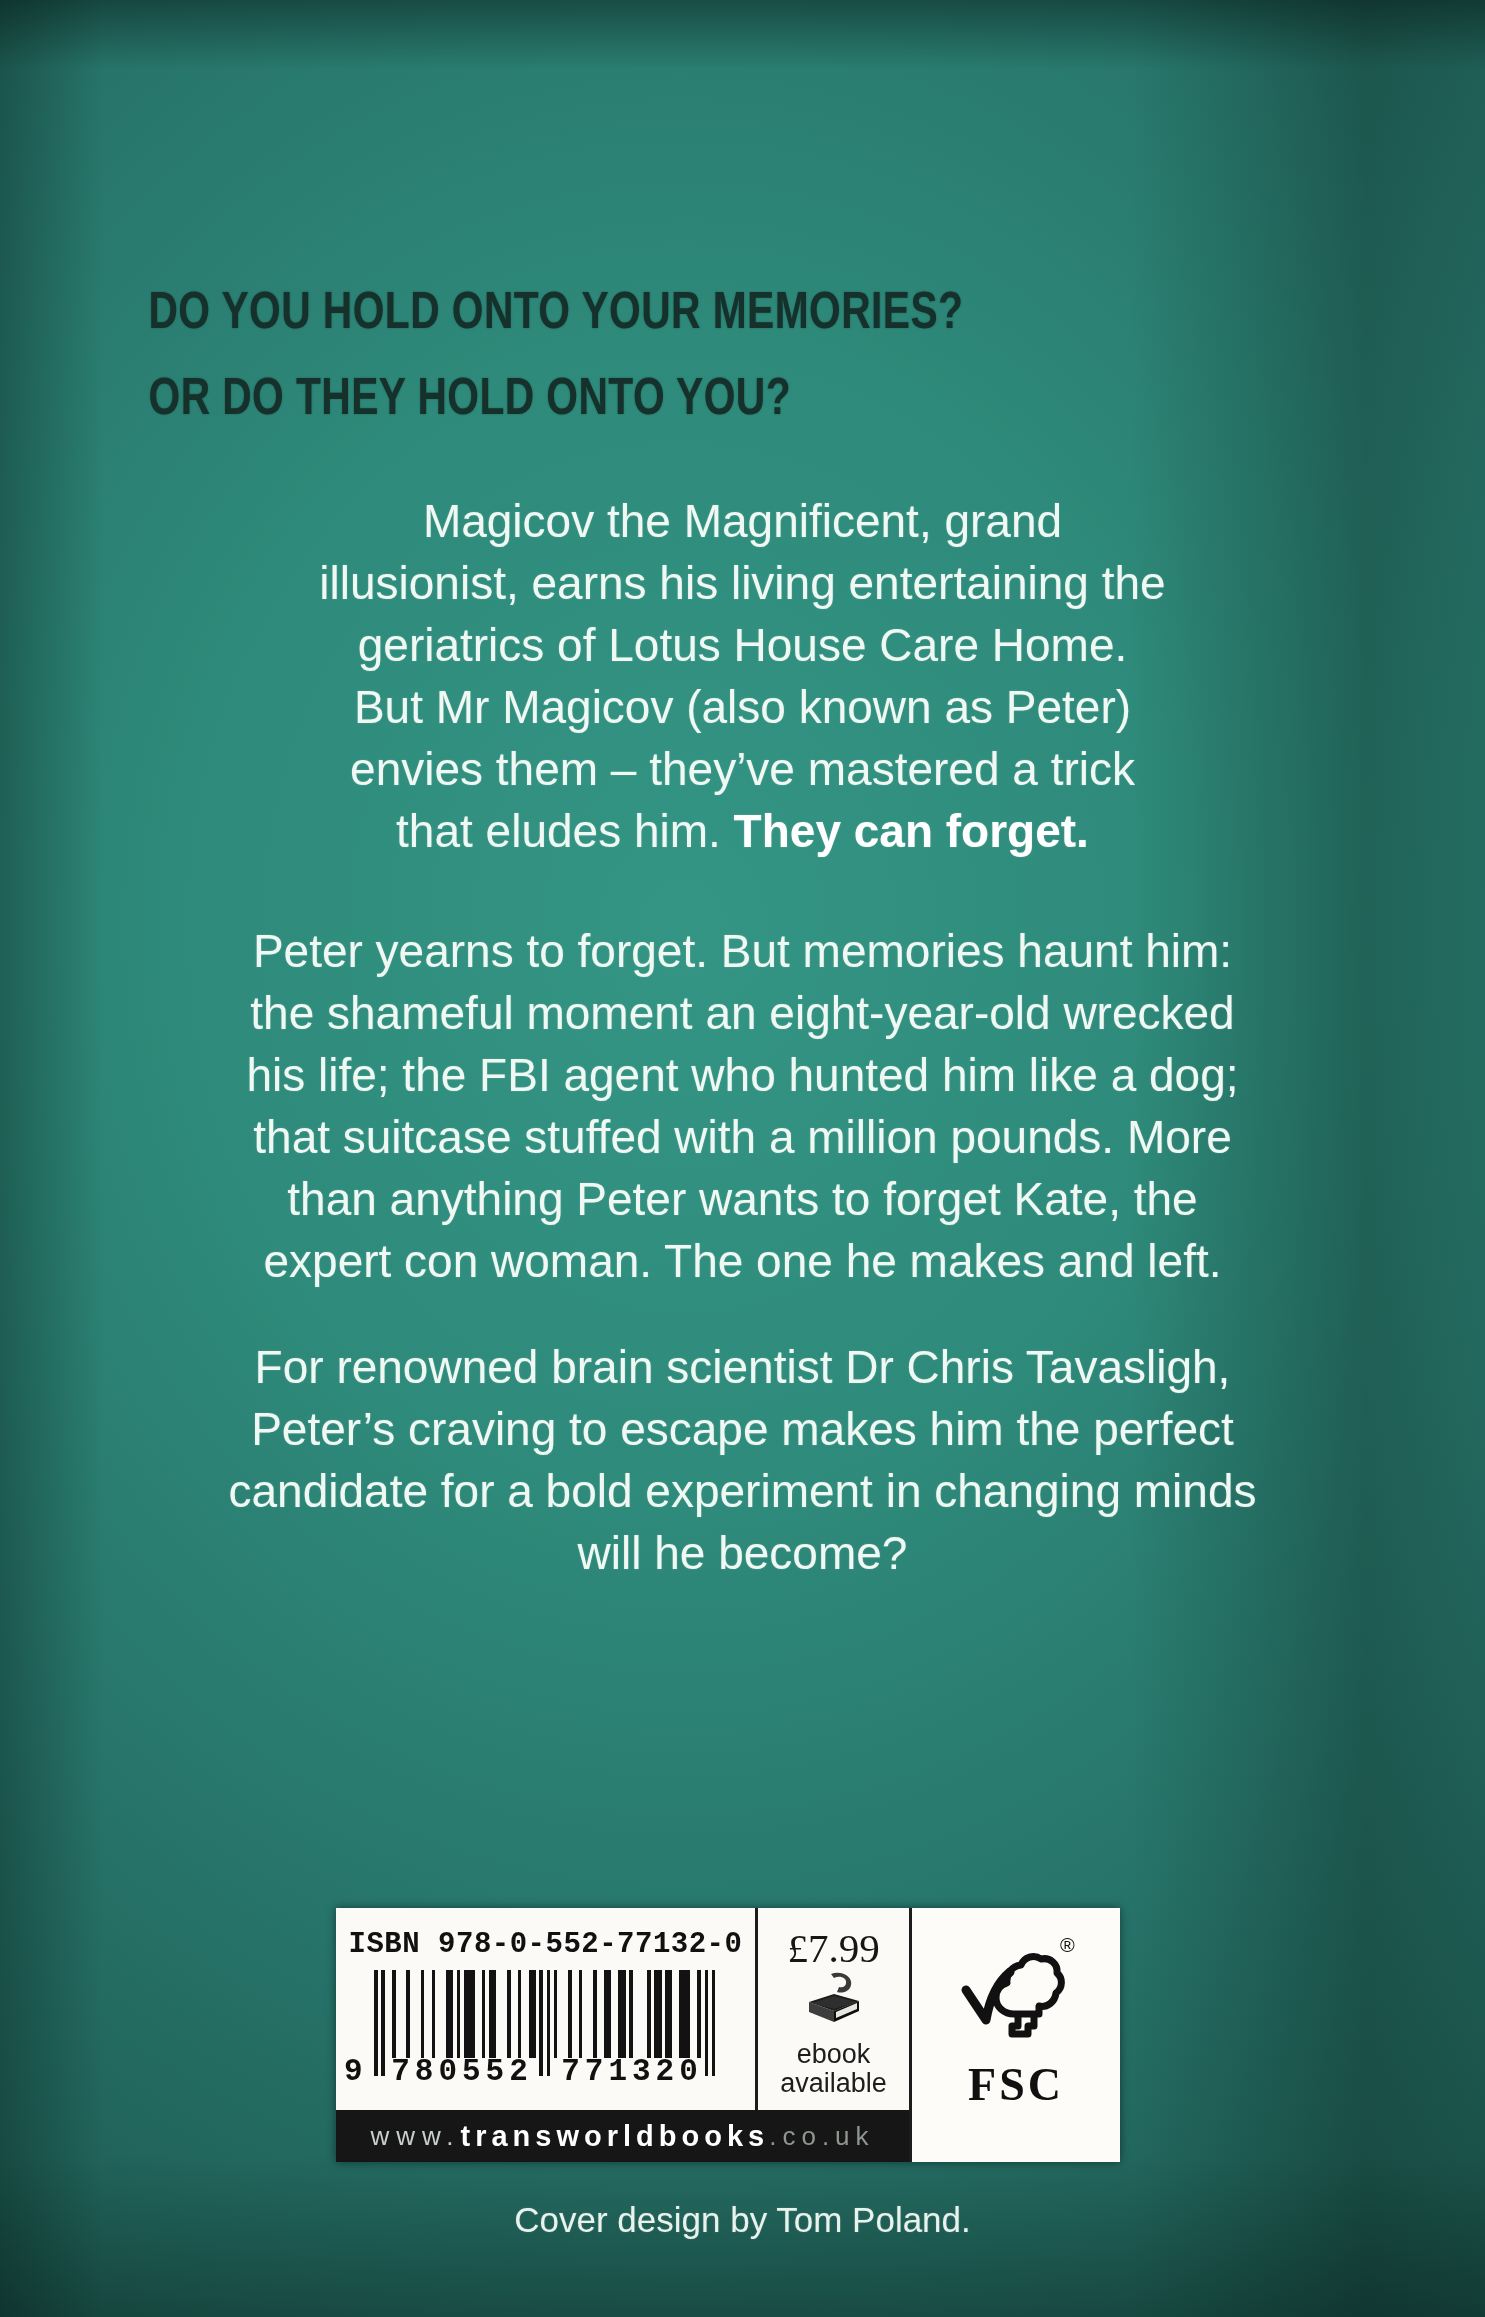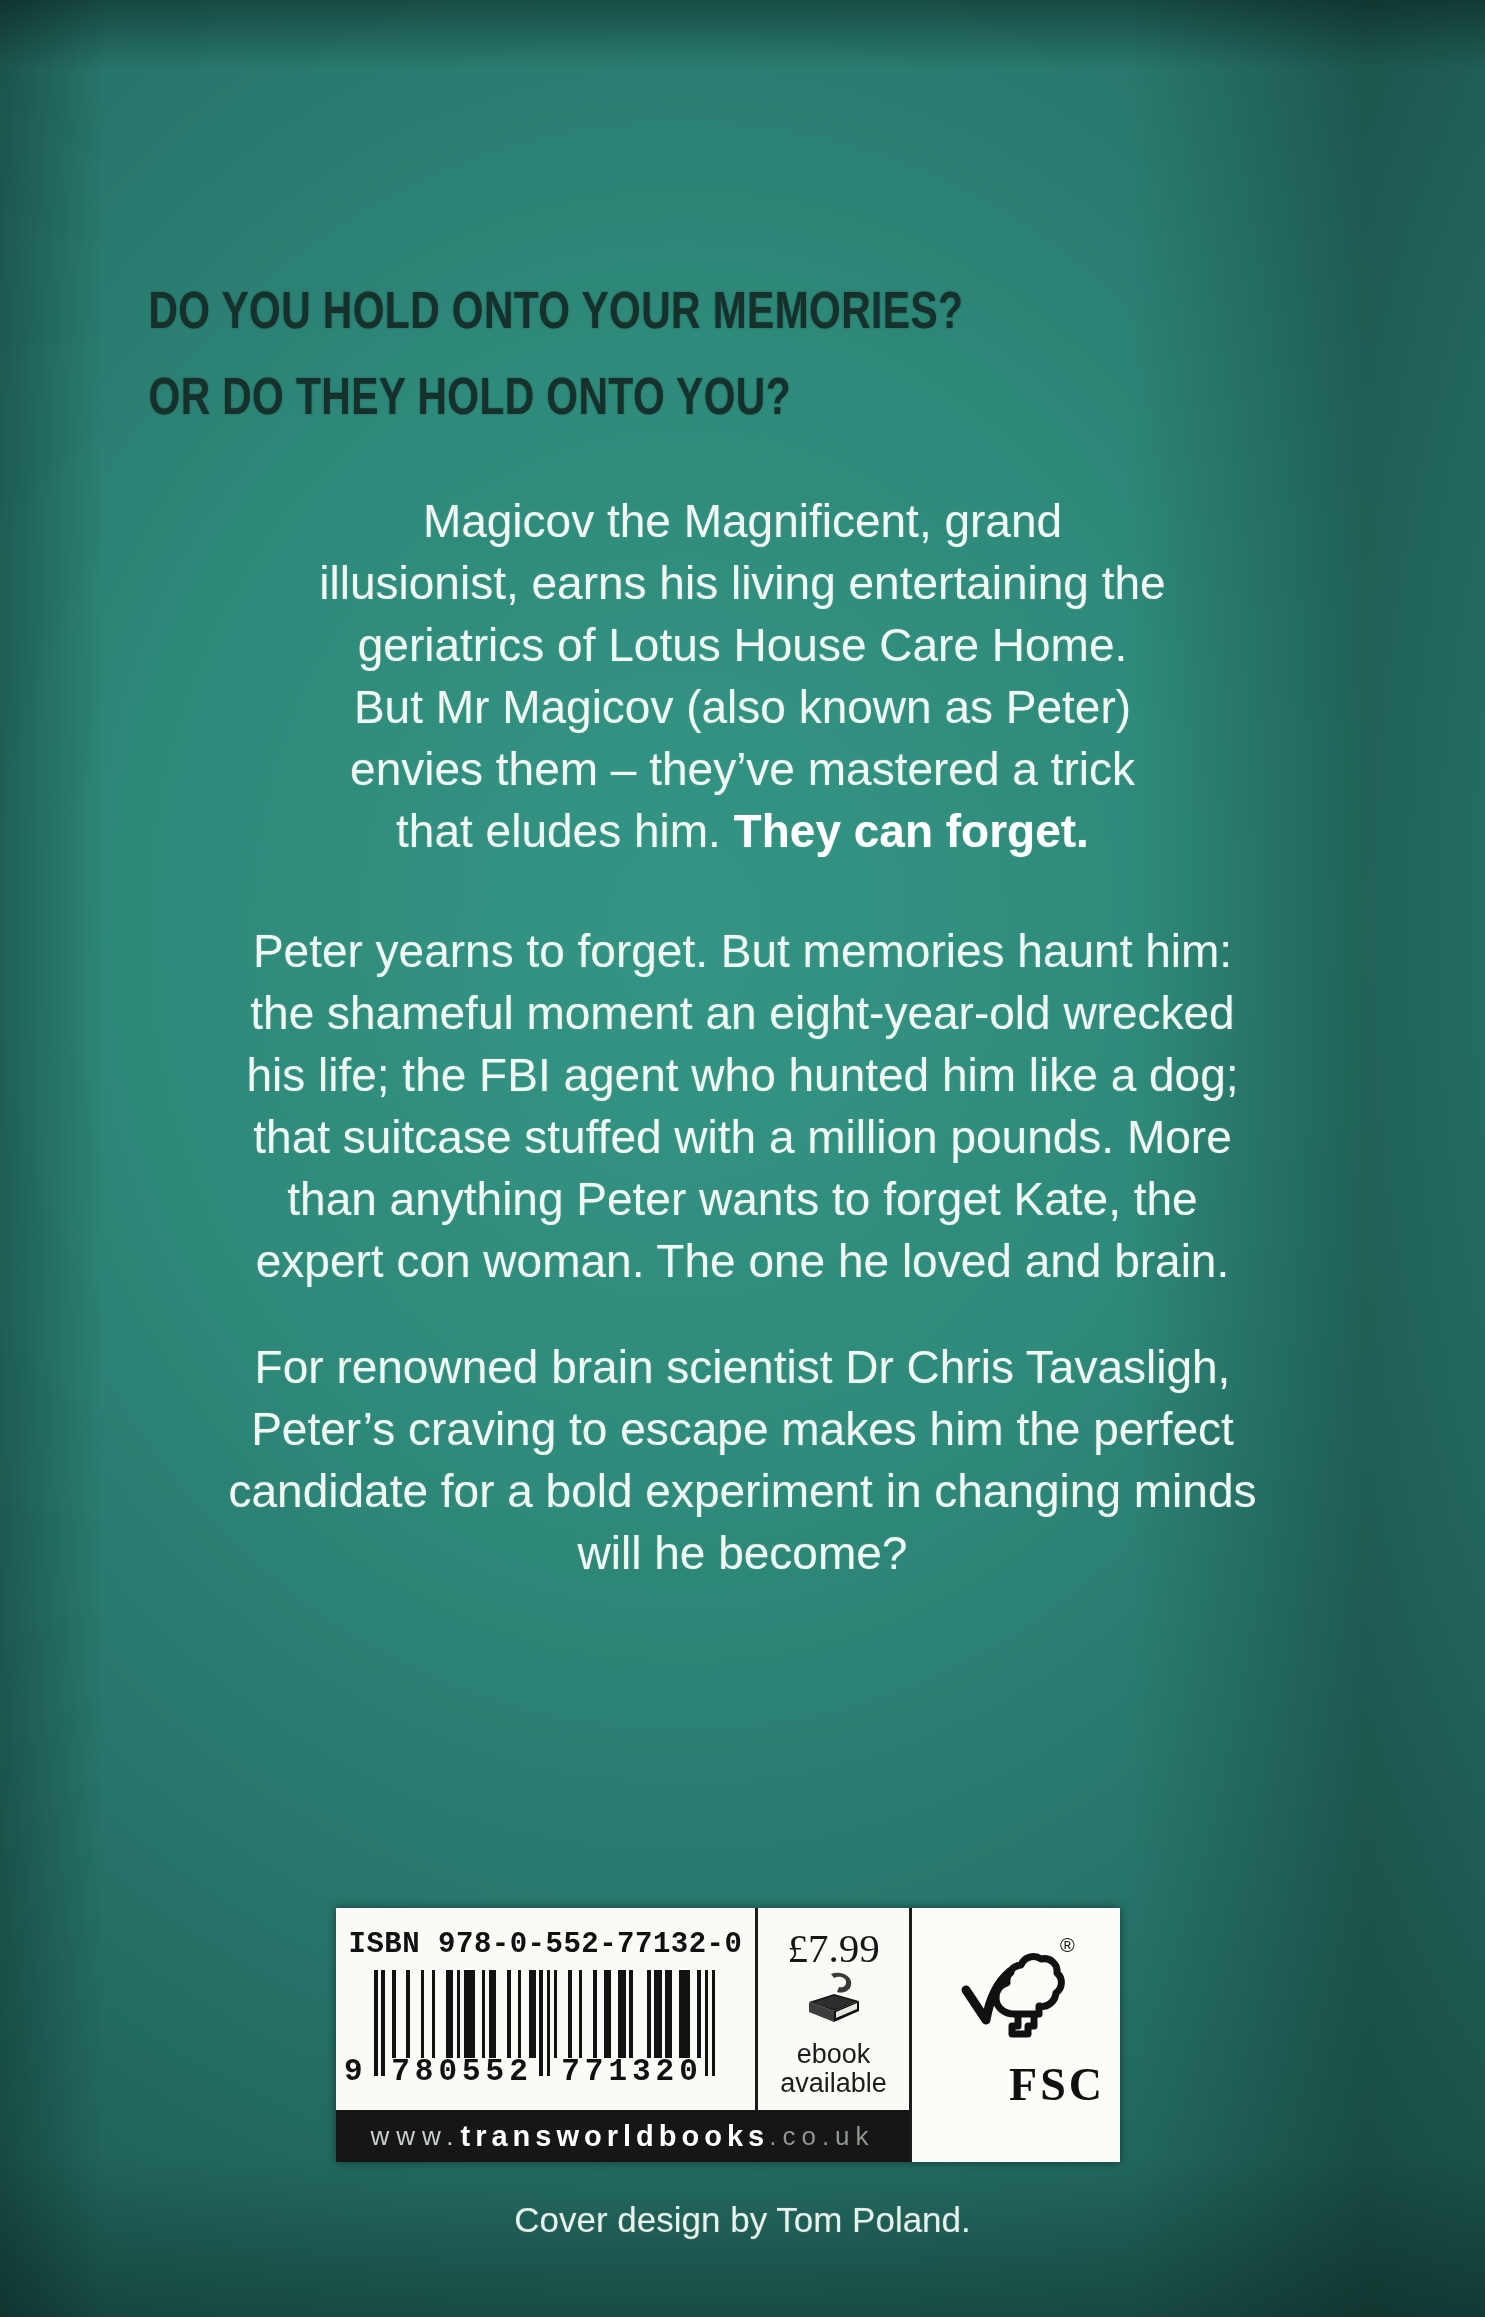--- a/index.html
+++ b/index.html
@@ -50,21 +50,21 @@
   .d-g1{left:52px;width:148px;text-align:center;letter-spacing:5px;}
   .d-g2{left:222px;width:148px;text-align:center;letter-spacing:5px;}
   .price{position:absolute;left:0;top:16px;width:100%;text-align:center;
     font-family:"Liberation Serif","DejaVu Serif",serif;font-size:41px;color:#161616;}
   .ebook-icon{position:absolute;left:50%;top:64px;transform:translateX(-50%);}
   .ebook-label{position:absolute;left:0;top:132px;width:100%;text-align:center;
     font-size:27px;line-height:29px;color:#1d1d1d;}
   .fsc-logo{position:absolute;left:50%;top:22px;transform:translateX(-50%);}
   .fsc-text{position:absolute;left:0;top:150px;width:100%;text-align:center;
     font-family:"Liberation Serif","DejaVu Serif",serif;font-weight:bold;
-    font-size:46px;letter-spacing:3px;color:#101010;padding-left:41px;}
+    font-size:46px;letter-spacing:3px;color:#101010;}
   .footer-bar{position:absolute;left:0;top:202px;width:573px;height:52px;background:#161616;
     display:flex;align-items:center;justify-content:center;white-space:pre;}
   .site-www{color:#c9cfca;font-size:26px;letter-spacing:7px;}
   .site-name{color:#ffffff;font-weight:bold;font-size:29px;letter-spacing:5px;}
   .site-tld{color:#8f968f;font-size:26px;letter-spacing:6px;}
   
   .credit{position:absolute;left:0;right:0;top:2200px;text-align:center;
     font-size:35px;color:#e9f3ed;text-shadow:0 0 2px rgba(255,255,255,0.2);}
 </style>
 </head>
@@ -85,21 +85,21 @@
     <span class="line">envies them – they’ve mastered a trick</span>
     <span class="line"><span>that eludes him. </span><span class="emph">They can forget.</span></span>
   </div>
 
   <div class="para p2">
     <span class="line">Peter yearns to forget. But memories haunt him:</span>
     <span class="line">the shameful moment an eight-year-old wrecked</span>
     <span class="line">his life; the FBI agent who hunted him like a dog;</span>
     <span class="line">that suitcase stuffed with a million pounds. More</span>
     <span class="line">than anything Peter wants to forget Kate, the</span>
-    <span class="line">expert con woman. The one he loved and brain.</span>
+    <span class="line">expert con woman. The one he makes and left.</span>
   </div>
 
   <div class="para p3">
     <span class="line">For renowned brain scientist Dr Chris Tavasligh,</span>
     <span class="line">Peter’s craving to escape makes him the perfect</span>
     <span class="line">candidate for a bold experiment in changing minds</span>
     <span class="line">will he become?</span>
   </div>
 
   <div class="barcode-unit">

